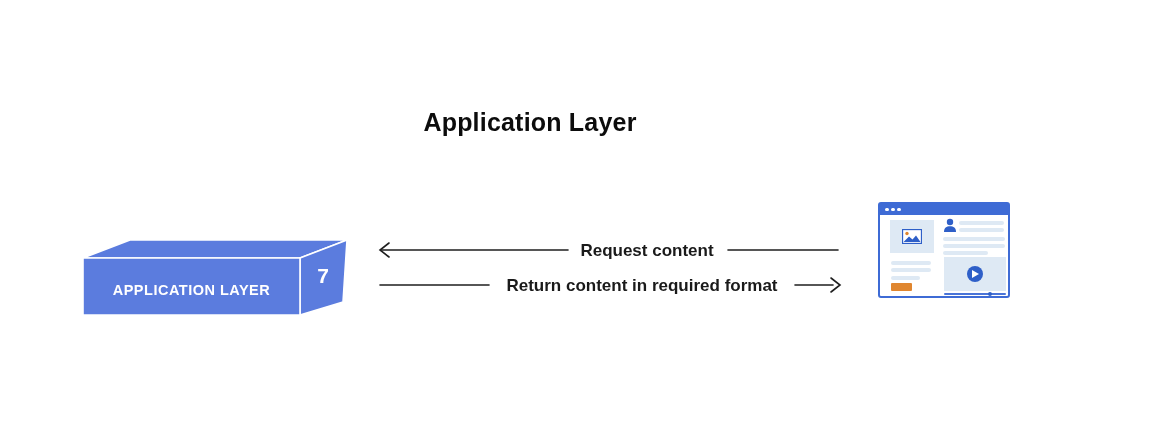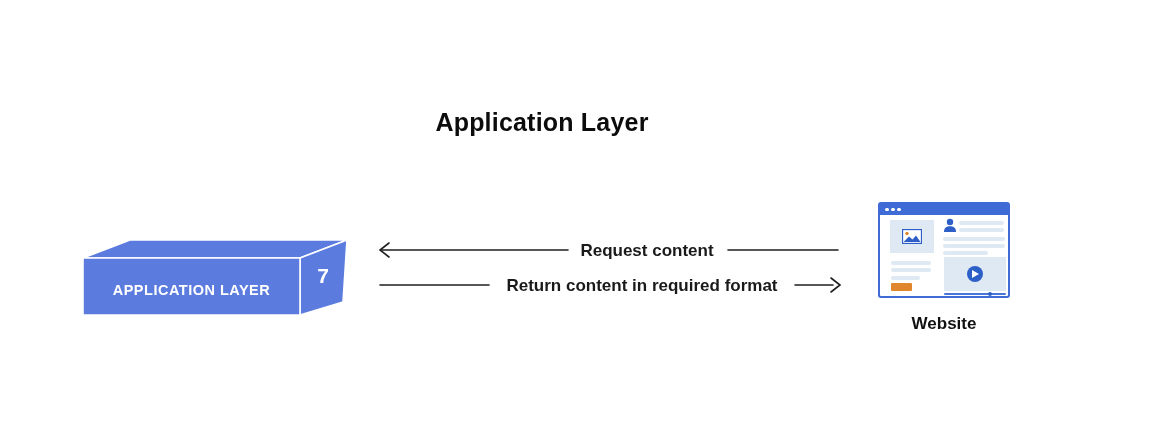--- a/index.html
+++ b/index.html
@@ -1,19 +1,18 @@
 <!DOCTYPE html>
 <html><head>
 <meta charset="utf-8">
 <style>
   html,body{margin:0;padding:0;background:#ffffff;}
   #stage{
     position:relative;width:1060px;height:448px;background:#ffffff;overflow:hidden;
     font-family:"Liberation Sans",sans-serif;
-    padding-left:24px;
   }
   
   .diagram-title{
     position:absolute;left:0;right:0;top:108px;text-align:center;
     font-size:25px;font-weight:bold;color:#0c0c0c;letter-spacing:0.2px;
   }
   
   .box-svg{position:absolute;left:72px;top:230px;}
   .box-label{
     position:absolute;left:83px;top:282px;width:217px;text-align:center;
@@ -124,15 +123,14 @@
         <svg width="7" height="8">
             <path d="M0,0 L7,4 L0,8 Z" fill="#ffffff"></path>
           </svg>
       </div>
     </div>
     <div class="seek">
       <div class="seek-dot"></div>
     </div>
   </div>
 
-  <div class="website-label">Website</div>
 
 </div>
 
 </body></html>

